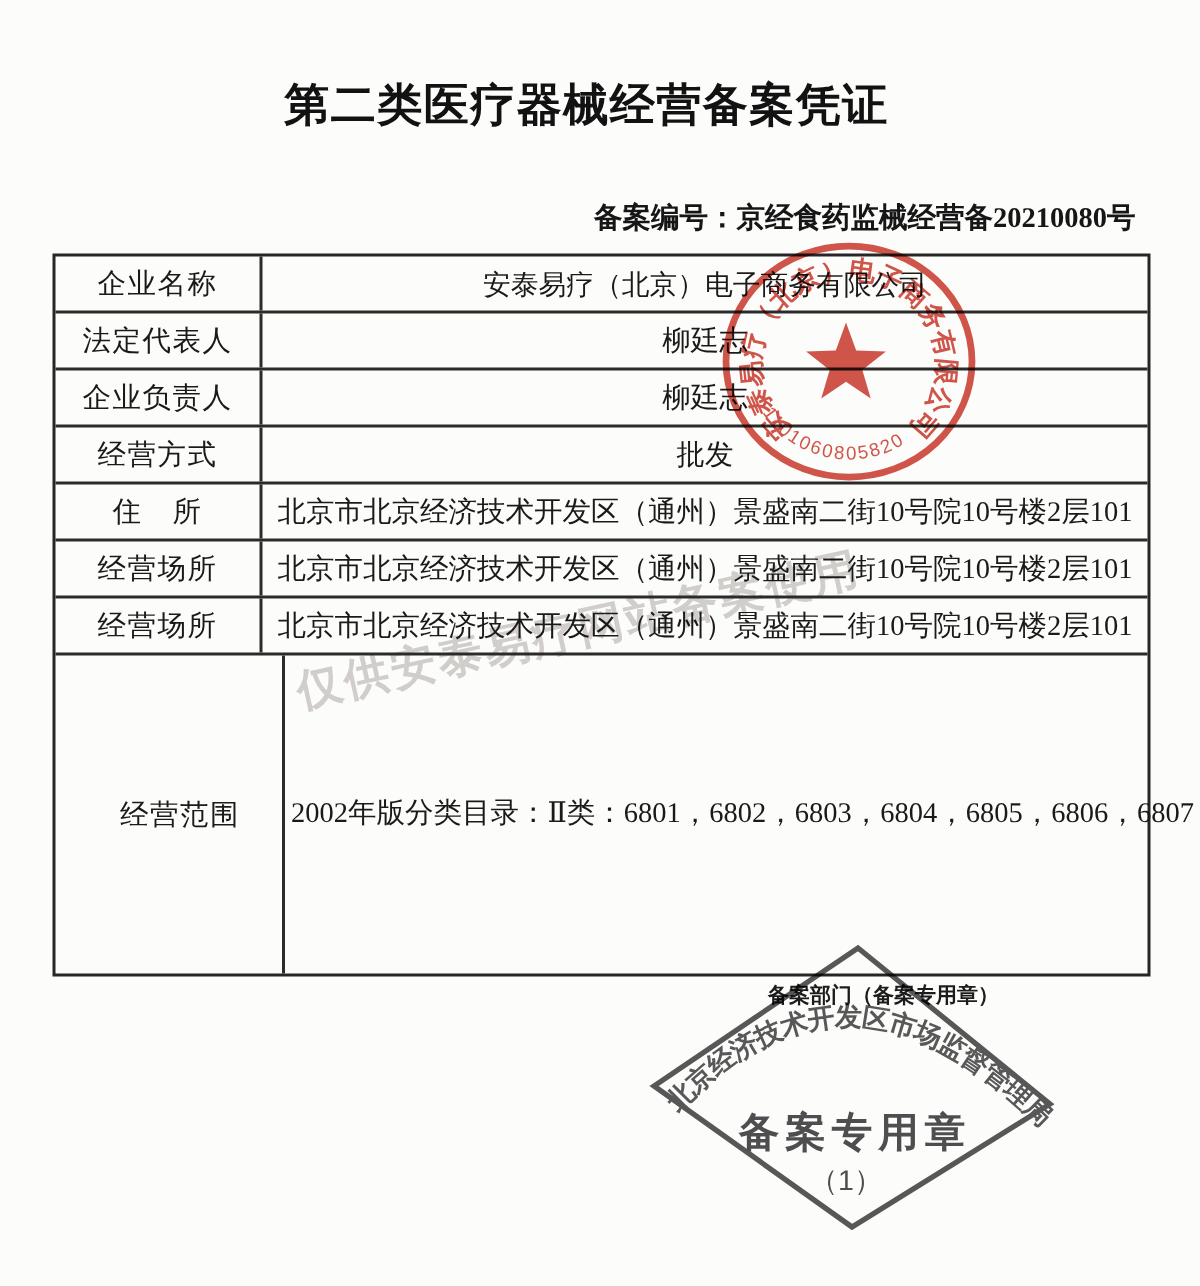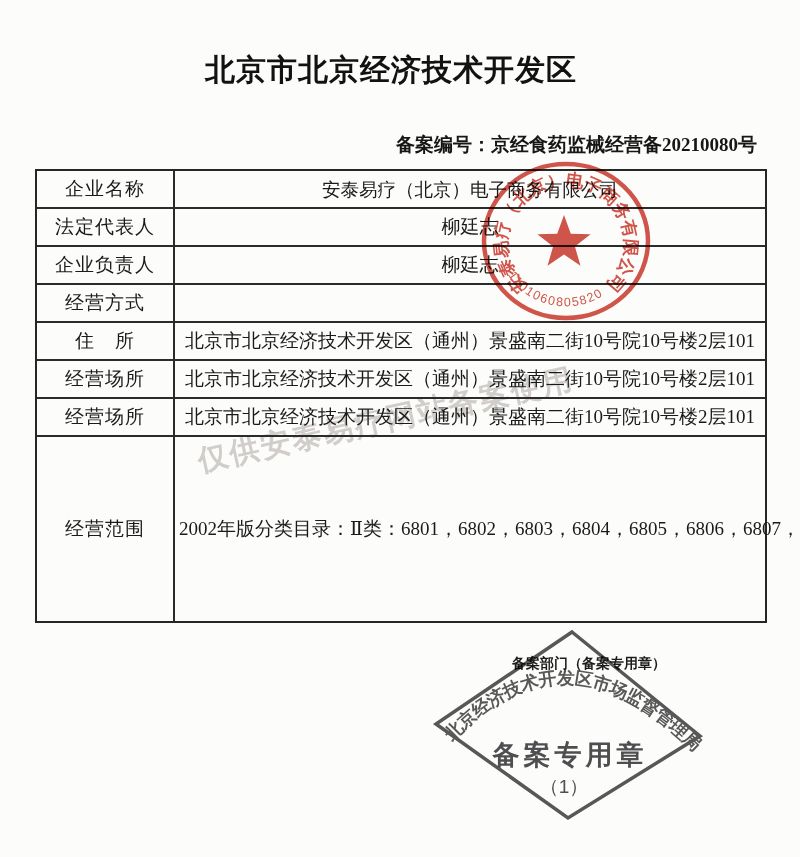--- a/index.html
+++ b/index.html
@@ -27,21 +27,21 @@
     font-family:Liberation Serif, serif;
     font-size:19px; font-weight:700; letter-spacing:0px; color:#161616;
     white-space:nowrap;
     margin-left:40px;
   }
   .cert-table {
     position:absolute; left:35px; top:169px; width:728px; z-index:2;
     border:2.5px solid #262626; background:transparent;
   }
   .trow { display:flex; border-bottom:2px solid #2b2b2b; height:36px; }
-  .trow.scope-row { height:184px; border-bottom:none; }
+  .trow.scope-row { height:212px; border-bottom:none;padding-left:15px; }
   .cell { box-sizing:border-box; }
   .cell.label {
     width:138px; border-right:2px solid #2b2b2b; flex:none;
     display:flex; align-items:center; justify-content:center;
     font-size:19px; letter-spacing:1px; white-space:nowrap;
   }
   .cell.value {
     flex:1; display:flex; align-items:center; justify-content:center;
     font-size:19px; white-space:nowrap;
   }
@@ -60,39 +60,40 @@
   }
   .stamp-layer text { font-family:"Liberation Sans","DejaVu Sans",sans-serif; }
 </style>
 </head>
 <body>
 
 <div class="page">
 
   <div class="watermark">仅供安泰易疗网站备案使用</div>
 
-  <h1 class="title">北京市北京经济技术开发区</h1>
+  <h1 class="title">第二类医疗器械经营备案凭证</h1>
 
   <div class="filing-no"><span>备案编号：</span><span>京经食药监械经营备20210080号</span></div>
 
   <div class="cert-table">
     <div class="trow">
       <div class="cell label">企业名称</div>
       <div class="cell value" style="font-size:18.5px">安泰易疗（北京）电子商务有限公司</div>
     </div>
     <div class="trow">
       <div class="cell label">法定代表人</div>
       <div class="cell value">柳廷志</div>
     </div>
     <div class="trow">
       <div class="cell label">企业负责人</div>
       <div class="cell value">柳廷志</div>
     </div>
     <div class="trow">
       <div class="cell label">经营方式</div>
+      <div class="cell value">批发</div>
     </div>
     <div class="trow">
       <div class="cell label">住　所</div>
       <div class="cell value">北京市北京经济技术开发区（通州）景盛南二街10号院10号楼2层101</div>
     </div>
     <div class="trow">
       <div class="cell label">经营场所</div>
       <div class="cell value">北京市北京经济技术开发区（通州）景盛南二街10号院10号楼2层101</div>
     </div>
     <div class="trow">

